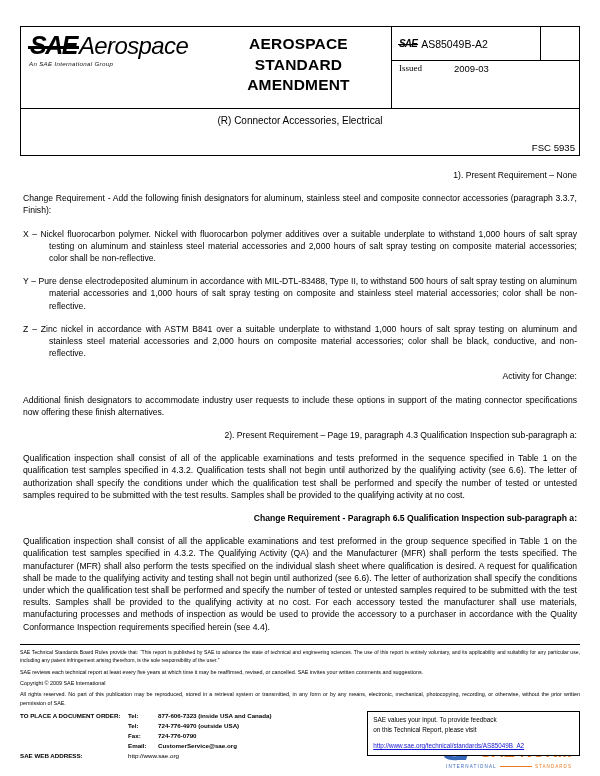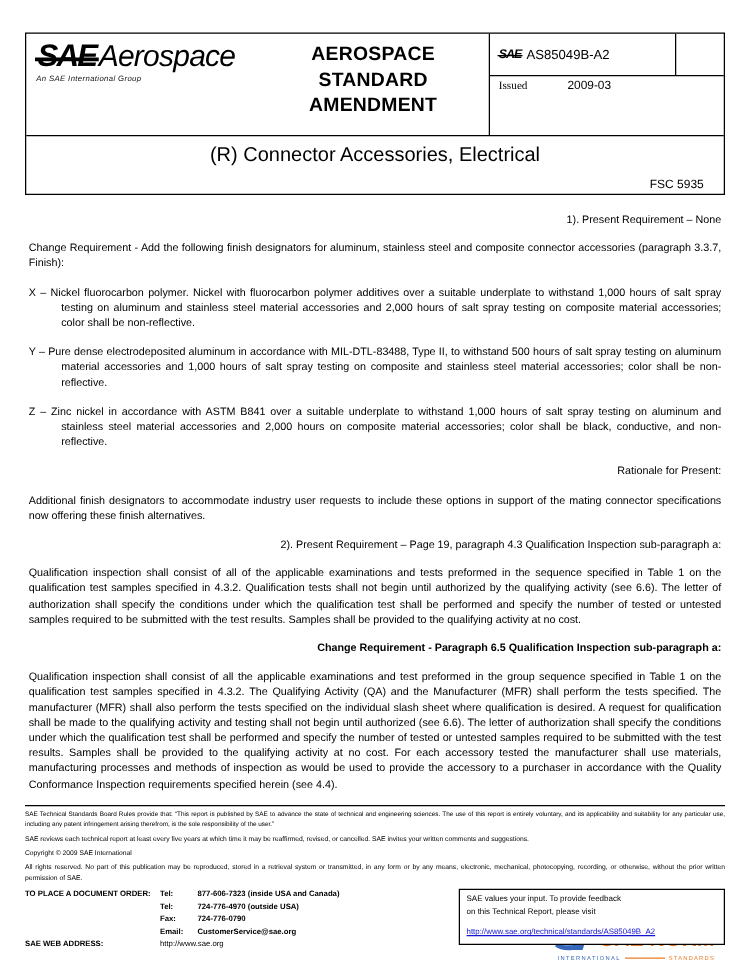--- a/index.html
+++ b/index.html
@@ -127,26 +127,26 @@
   }
   .hdr-issued-lbl { font-size: 9px; padding-left: 7px; width: 62px; font-family: Liberation Serif, serif; }
   .hdr-issued-val { font-size: 9.5px; }
   .hdr-bottom {
     min-height: 46px;
     position: relative;
     padding: 5px 0 0 0;
     text-align: center;
   }
   .hdr-bottom div.sub {
-    font-size: 16px;
+    font-size: 10px;
     line-height: 1.35;
   }
   .fsc {
     position: absolute;
-    right: 16px; bottom: 2px;
+    right: 4px; bottom: 2px;
     font-size: 9.6px;
     text-align: center;
   }
 
   
   .body { margin-top: 13px; width: 560px; padding: 0 3px; }
   p.b {
     font-size: 8.6px;
     line-height: 1.42;
     margin: 0 0 11px 0;
@@ -267,21 +267,21 @@
   <div class="body">
 
     <p class="b nj">1). Present Requirement – None</p>
 
     <p class="b">Change Requirement - Add the following finish designators for aluminum, stainless steel and composite connector accessories (paragraph 3.3.7, Finish):</p>
 
     <p class="b hang">X – Nickel fluorocarbon polymer. Nickel with fluorocarbon polymer additives over a suitable underplate to withstand 1,000 hours of salt spray testing on aluminum and stainless steel material accessories and 2,000 hours of salt spray testing on composite material accessories; color shall be non-reflective.</p>
     <p class="b hang">Y – Pure dense electrodeposited aluminum in accordance with MIL-DTL-83488, Type II, to withstand 500 hours of salt spray testing on aluminum material accessories and 1,000 hours of salt spray testing on composite and stainless steel material accessories; color shall be non-reflective.</p>
     <p class="b hang">Z – Zinc nickel in accordance with ASTM B841 over a suitable underplate to withstand 1,000 hours of salt spray testing on aluminum and stainless steel material accessories and 2,000 hours on composite material accessories;  color shall be black, conductive, and non-reflective.</p>
 
-    <p class="b nj">Rationale for Present:</p>
+    <p class="b nj">Activity for Change:</p>
     <p class="b">Additional finish designators to accommodate industry user requests to include these options in support of the mating connector specifications now offering these finish alternatives.</p>
 
     <p class="b nj">2). Present Requirement – Page 19, paragraph 4.3 Qualification Inspection sub-paragraph a:</p>
     <p class="b">Qualification inspection shall consist of all of the applicable examinations and tests preformed in the sequence specified in Table 1 on the qualification test samples specified in 4.3.2. Qualification tests shall not begin until authorized by the qualifying activity (see 6.6). The letter of authorization shall specify the conditions under which the qualification test shall be performed and specify the number of tested or untested samples required to be submitted with the test results. Samples shall be provided to the qualifying activity at no cost.</p>
 
     <p class="b nj bold">Change Requirement - Paragraph 6.5 Qualification Inspection sub-paragraph a:</p>
     <p class="b">Qualification inspection shall consist of all the applicable examinations and test preformed in the group sequence specified in Table 1 on the qualification test samples specified in 4.3.2. The Qualifying Activity (QA) and the Manufacturer (MFR) shall perform the tests specified. The manufacturer (MFR) shall also perform the tests specified on the individual slash sheet where qualification is desired. A request for qualification shall be made to the qualifying activity and testing shall not begin until authorized (see 6.6). The letter of authorization shall specify the conditions under which the qualification test shall be performed and specify the number of tested or untested samples required to be submitted with the test results. Samples shall be provided to the qualifying activity at no cost. For each accessory tested the manufacturer shall use materials, manufacturing processes and methods of inspection as would be used to provide the accessory to a purchaser in accordance with the Quality Conformance Inspection requirements specified herein (see 4.4).</p>
   </div>
 
   <hr class="rule">

